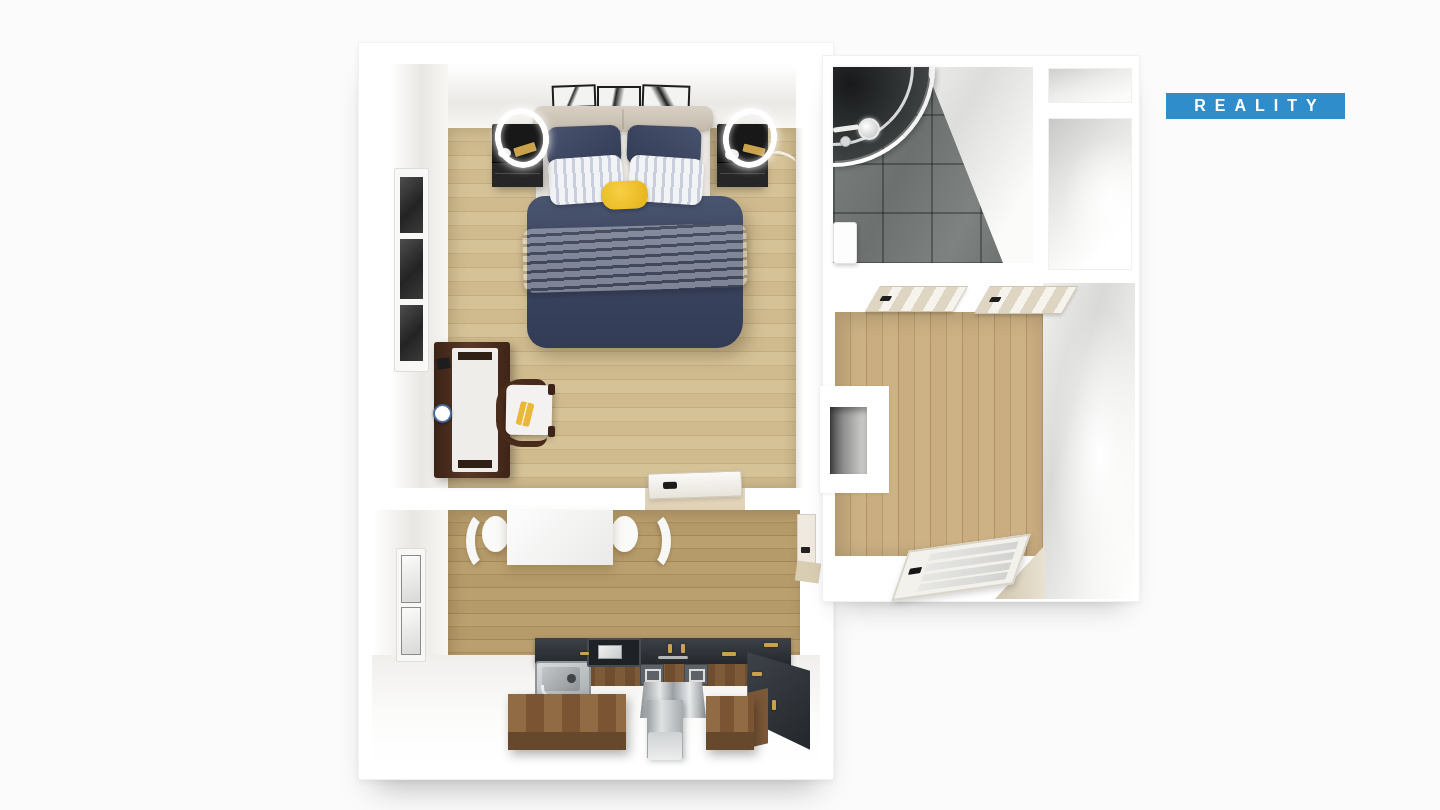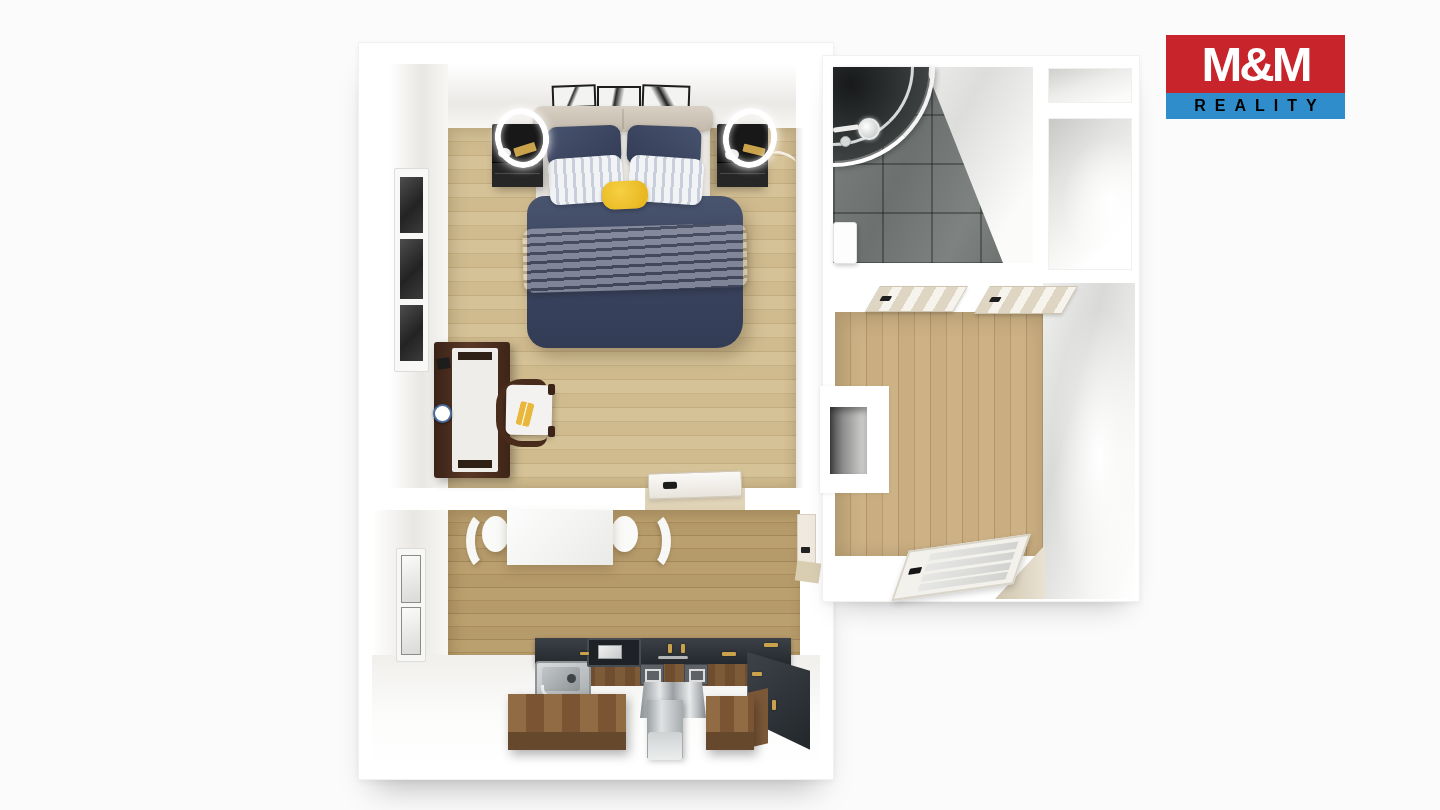--- a/index.html
+++ b/index.html
@@ -30,21 +30,21 @@
     repeating-linear-gradient(0deg,rgba(18,20,20,.35) 0 1.5px,rgba(0,0,0,0) 1.5px 49px),
     linear-gradient(115deg,#7e8381 0%,#6c7170 40%,#7e8381 70%,#666b6a 100%);}
 
   .gold{background:#c9a24b;border-radius:1px;box-shadow:0 0 2px rgba(0,0,0,.4);}
   .frame{background:#f3f3f1;border:2px solid #1d1d1d;}
   .pane-dark{background:linear-gradient(135deg,#4d4d4d 0%,#232323 55%,#3b3b3b 100%);}
   .pane-light{background:linear-gradient(160deg,#fbfbfa 0%,#d9d9d7 100%);border:1px solid #8b8b89;}
 
   .logo-top{display:flex;align-items:center;justify-content:center;color:#fff;font-weight:bold;
     font-size:49px;letter-spacing:-3px;}
-  .logo-bot{display:flex;align-items:center;justify-content:center;color:#000000;font-weight:bold;
+  .logo-bot{display:flex;align-items:center;justify-content:center;color:#ffffff;font-weight:bold;
     font-size:16px;letter-spacing:9px;text-indent:9px;}
 </style>
 </head>
 <body>
 
 <div class="stage">
 
   <div class="block blk-left"></div>
 
   <div class="abs wf-d" style="left:390px;top:64px;width:406px;height:66px;"></div>
@@ -202,16 +202,15 @@
 
   <div class="abs" style="left:995px;top:545px;width:50px;height:54px;clip-path:polygon(0 100%,100% 0,100% 100%);background:linear-gradient(90deg,#cfc5ae,#e9e2d2);"></div>
   <div class="abs" style="left:900px;top:552px;width:118px;height:44px;transform:skewY(-8deg) skewX(-20deg);transform-origin:0 50%;background:#f3f1ec;border:2px solid #d9d4c8;box-shadow:2px 3px 6px rgba(0,0,0,.18);">
     <span class="abs" style="left:22px;top:4px;width:88px;height:7px;background:linear-gradient(90deg,#e7e7e5,#d2d2d0);"></span>
     <span class="abs" style="left:22px;top:14px;width:88px;height:7px;background:linear-gradient(90deg,#e7e7e5,#d2d2d0);"></span>
     <span class="abs" style="left:22px;top:24px;width:88px;height:7px;background:linear-gradient(90deg,#e7e7e5,#d2d2d0);"></span>
     <span class="abs" style="left:22px;top:33px;width:88px;height:7px;background:linear-gradient(90deg,#e7e7e5,#d2d2d0);"></span>
     <span class="abs" style="left:6px;top:16px;width:12px;height:6px;background:#161616;border-radius:1px;"></span>
   </div>
 
-  <div class="abs logo-top" style="left:1166px;top:35px;width:179px;height:58px;background:#c7242b;">M&amp;M</div>
   <div class="abs logo-bot" style="left:1166px;top:93px;width:179px;height:26px;background:#2f8dcc;">REALITY</div>
 
 </div>
 
 </body></html>

